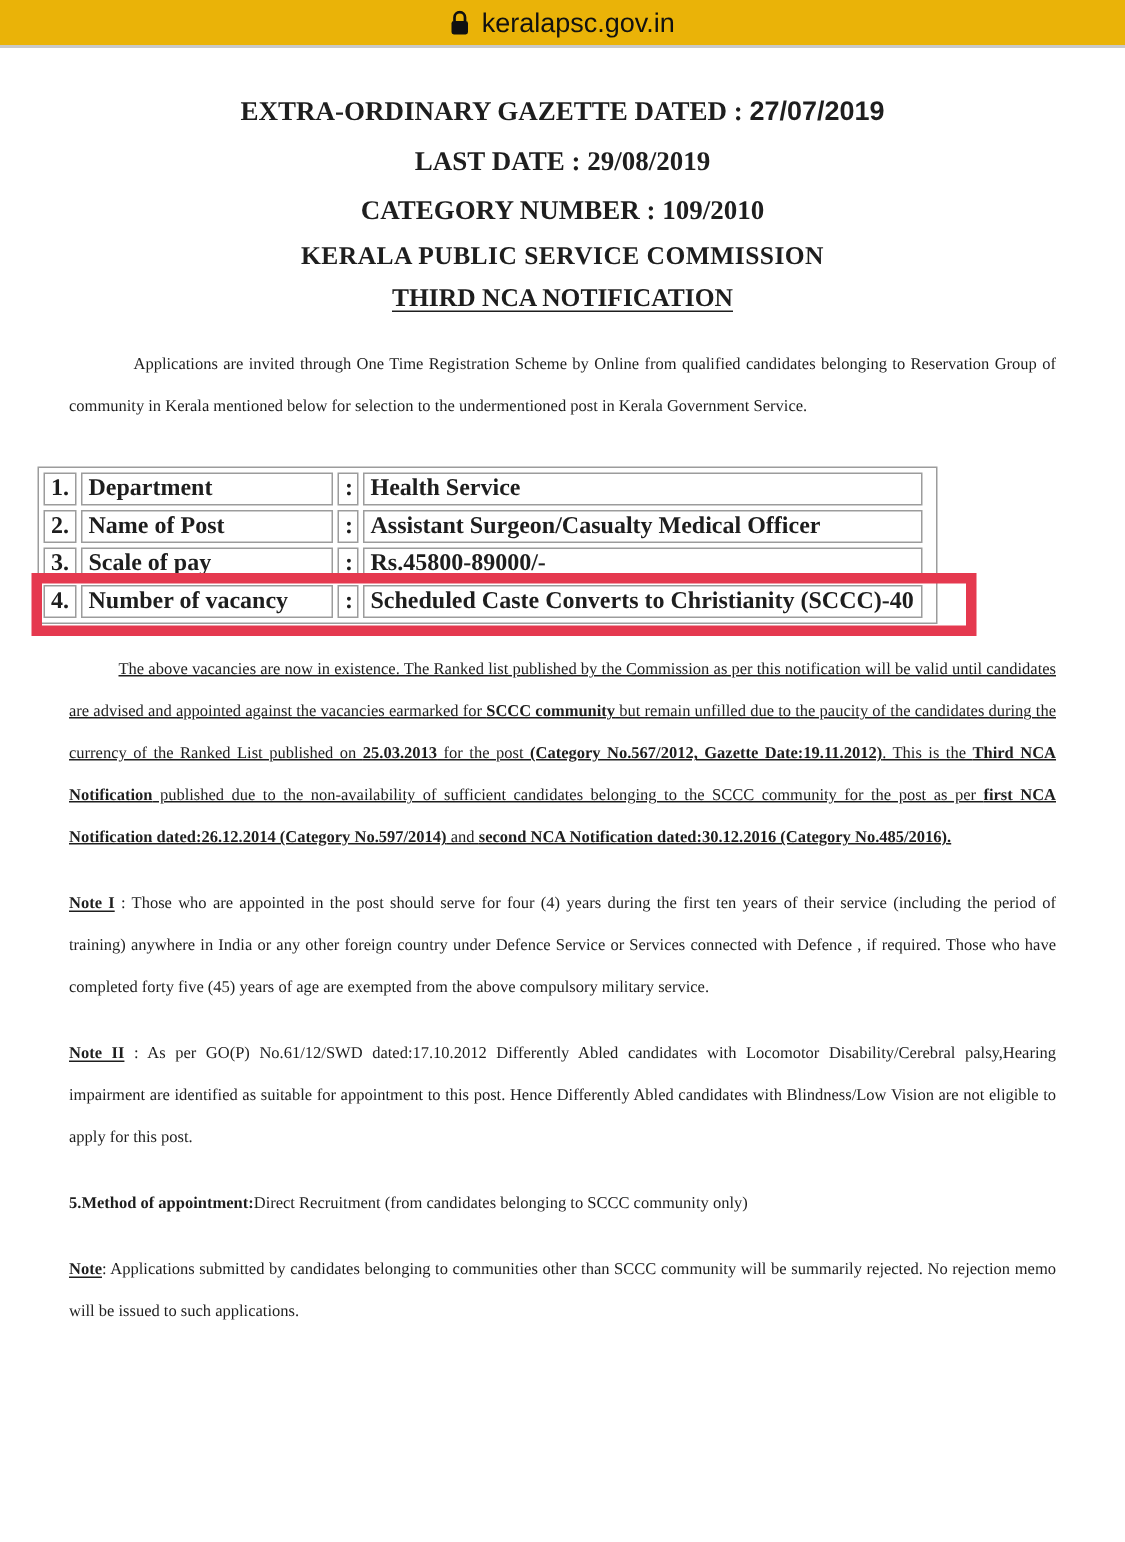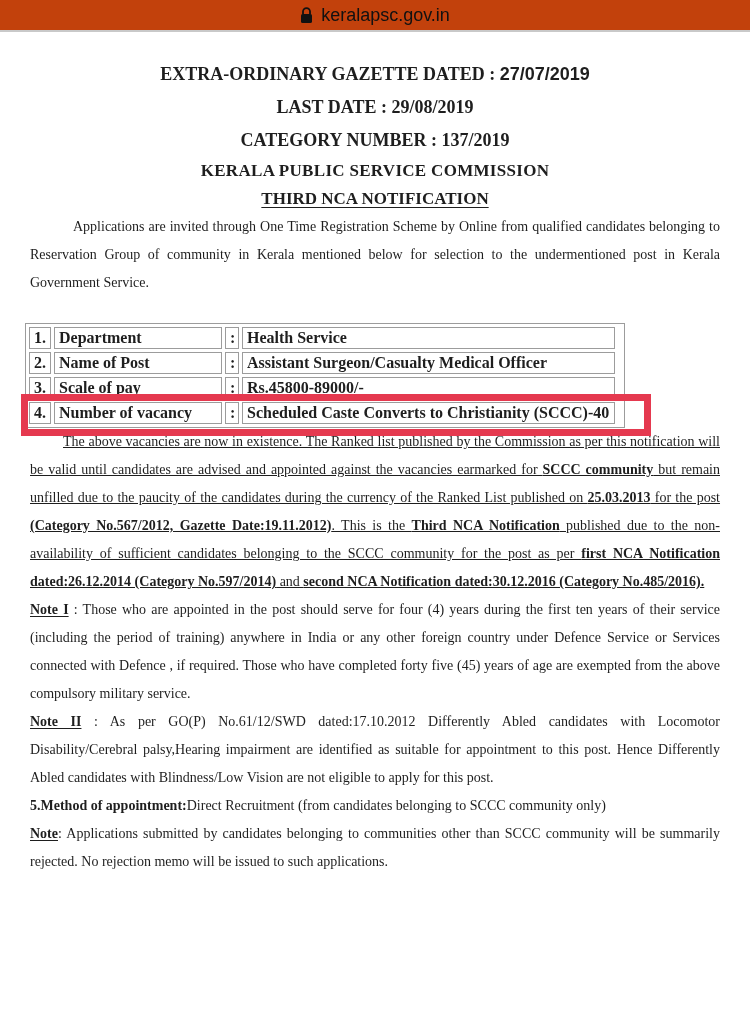--- a/index.html
+++ b/index.html
@@ -4,21 +4,21 @@
 <style>
   html,body { margin:0; padding:0; }
   body {
     width:750px; height:1028px; overflow:hidden;
     background:#ffffff; color:#1e1e1e;
     font-family:"Liberation Serif", serif;
   }
 
   
   .browser-bar {
-    height:30px; background:#c2410c; border-bottom:2px solid #c9c9c9;
+    height:30px; background:#eab308; border-bottom:2px solid #c9c9c9;
     display:flex; align-items:center; justify-content:center; gap:8px;
     font-family:"Liberation Sans", sans-serif; font-size:18px; color:#111;
   }
   .lock { display:flex; align-items:center; }
   .lock svg { display:block; }
 
   
   .doc { padding:26px 30px 0 30px; }
 
   .hline { text-align:center; font-weight:bold; font-size:18px; line-height:33px; }
@@ -26,21 +26,21 @@
 
   .org-title {
     text-align:center; font-weight:bold;
     font-size:17px; line-height:28px; letter-spacing:0.3px;
   }
   .notif-title {
     text-align:center; font-weight:bold; font-size:17px; line-height:28px;
   }
   .notif-title span { text-decoration:underline; text-underline-offset:3px; }
 
-  p.body { margin:0; font-size:14px; line-height:28px; text-align:justify; }
+  p.body { margin:16px; font-size:11px; line-height:28px; text-align:justify; }
   .indent-lg { text-indent:43px; }
   .indent-sm { text-indent:33px; }
   .intro { margin-top:14px; }
   .after-table { margin-top:3px;text-decoration:underline; }
 
   .b { font-weight:bold; }
   .u { text-decoration:underline; text-underline-offset:2px; }
 
   
   .table-wrap { position:relative; margin-top:26px; margin-left:-5px; width:600px; }
@@ -75,21 +75,21 @@
   <span>keralapsc.gov.in</span>
 </div>
 
 <div class="doc">
 
   <div class="hline">
     <span>EXTRA-ORDINARY GAZETTE DATED :</span>
     <span class="sansdate">27/07/2019</span>
   </div>
   <div class="hline">LAST DATE : 29/08/2019</div>
-  <div class="hline">CATEGORY NUMBER : 137/2019</div>
+  <div class="hline">CATEGORY NUMBER : 109/2010</div>
 
   <div class="org-title">KERALA PUBLIC SERVICE COMMISSION</div>
   <div class="notif-title">
     <span>THIRD NCA NOTIFICATION</span>
   </div>
 
   <p class="body intro indent-lg">Applications are invited through One Time Registration Scheme by Online from qualified candidates belonging to Reservation Group of community in Kerala  mentioned below for selection to the undermentioned post in Kerala Government Service.</p>
 
   <div class="table-wrap">
     <table class="vac">

